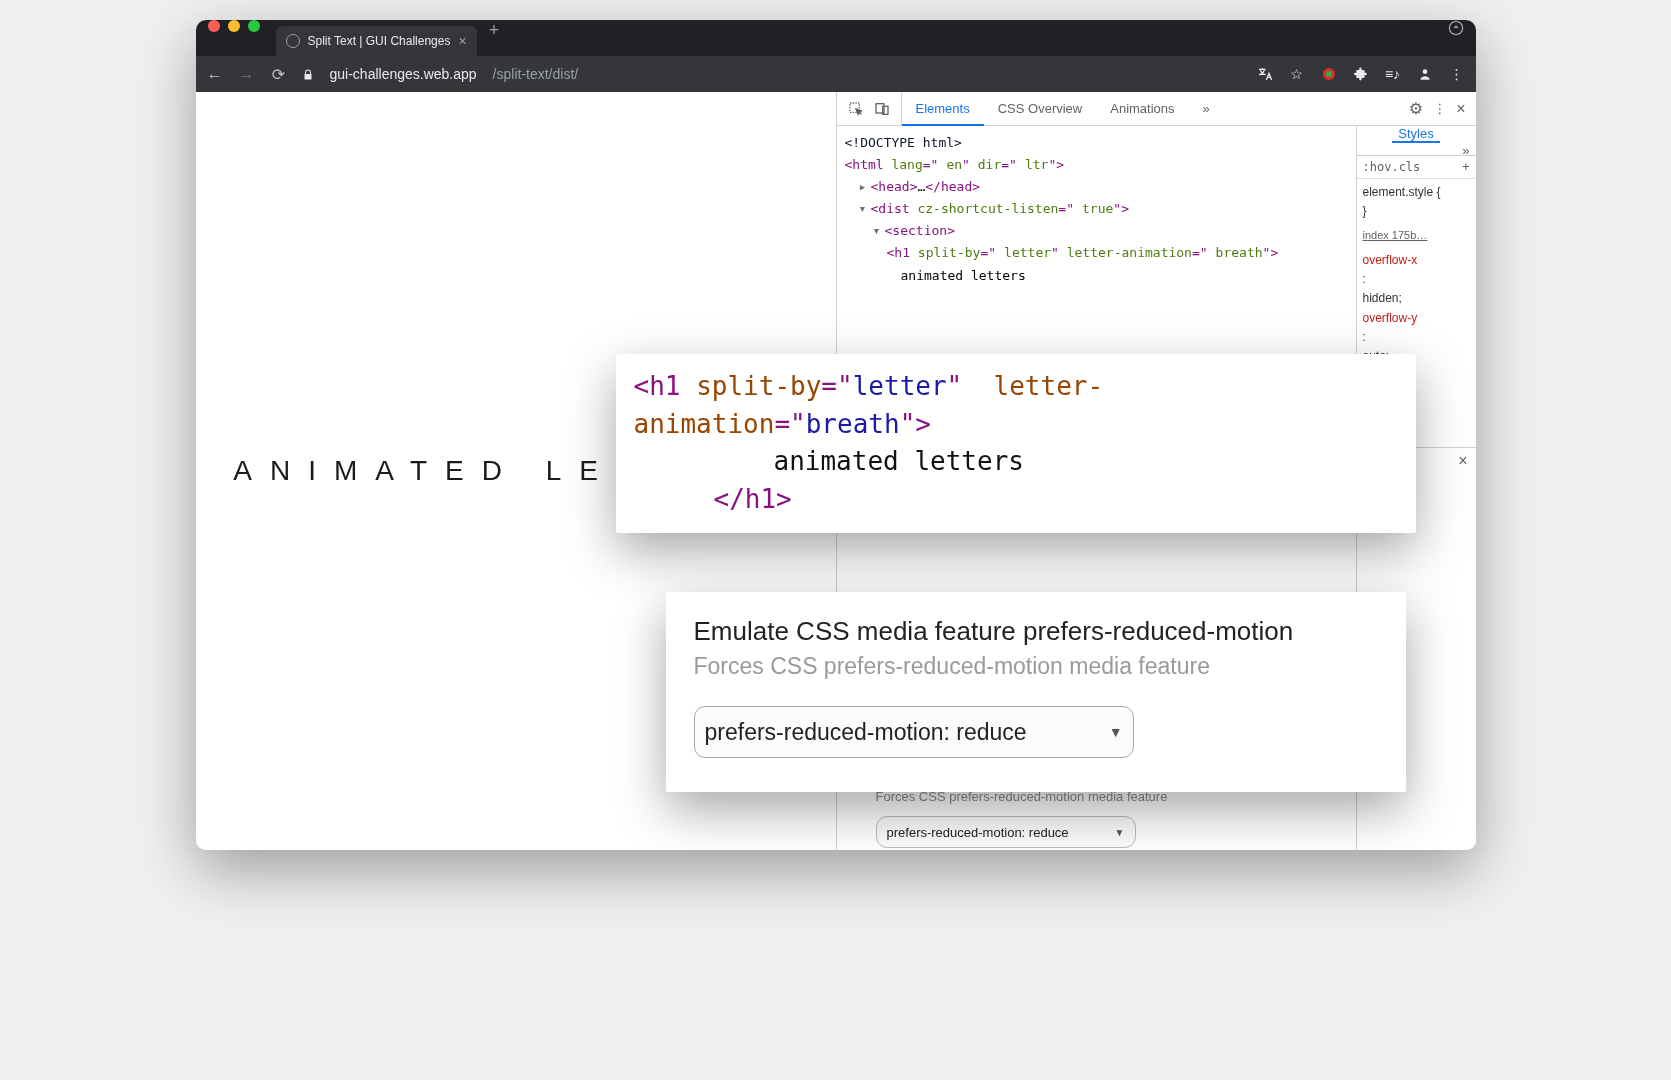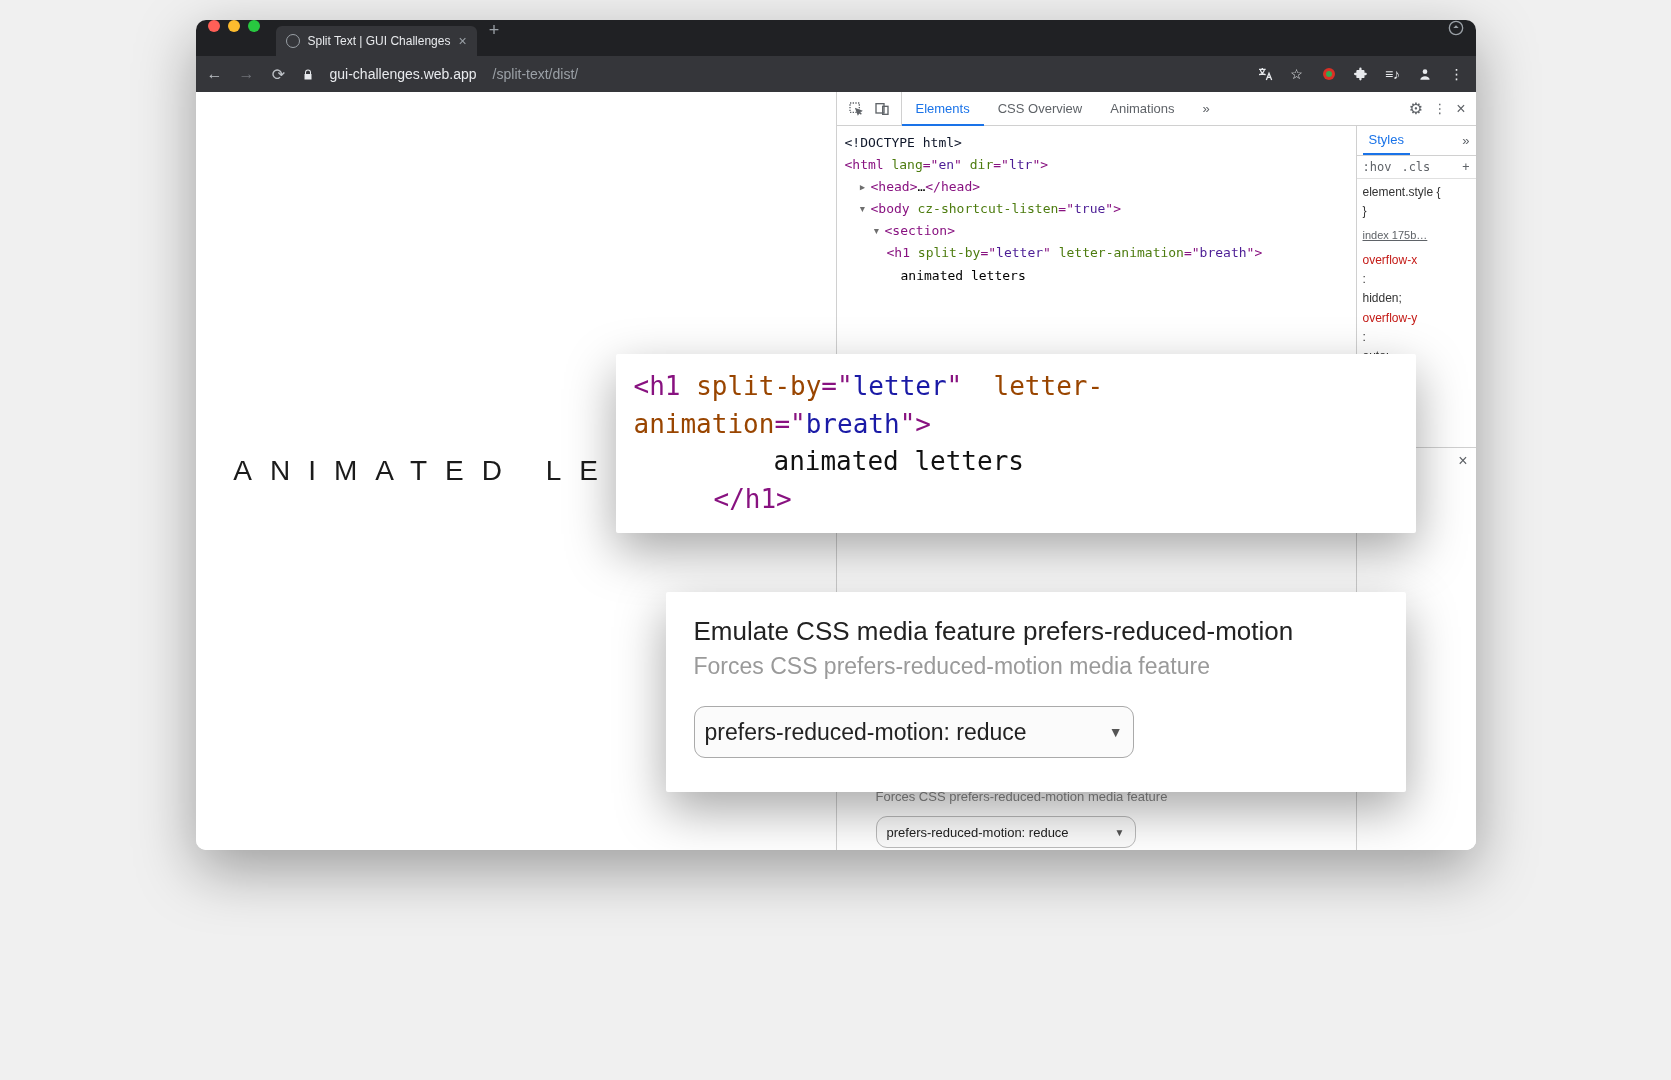--- a/index.html
+++ b/index.html
@@ -92,33 +92,33 @@
   .dt-ic{width:22px;height:22px;display:flex;align-items:center;justify-content:center;color:#5f6368;}
   .dt-tab{padding:0 14px;height:100%;display:flex;align-items:center;color:#5f6368;}
   .dt-tab.active{color:#1a73e8;border-bottom:2px solid #1a73e8;margin-bottom:-1px;}
   .dt-actions{margin-left:auto;display:flex;gap:10px;padding:0 10px;align-items:center;color:#5f6368;}
   .gear{font-size:16px;}
   .x-icon{font-size:16px;}
 
   .dt-body{display:flex;flex:1;overflow:hidden;}
   .elements-pane{flex:1;font-family:Menlo,Consolas,monospace;font-size:13px;line-height:1.7;padding:6px 8px;overflow:hidden;}
   .styles-pane{width:120px;border-left:1px solid #d0d0d0;display:flex;flex-direction:column;overflow:hidden;}
-  .styles-tabs{display:flex;align-items:center;height:30px;border-bottom:1px solid #d0d0d0;padding:0 6px;color:#5f6368;}
+  .styles-tabs{display:flex;align-items:center;height:30px;border-bottom:1px solid #d0d0d0;padding:0 6px;color:#5f6368;flex-direction:column;}
   .styles-tabs .st-tab{color:#1a73e8;border-bottom:2px solid #1a73e8;padding:0 6px;height:100%;display:flex;align-items:center;}
-  .styles-sub{display:flex;gap:10px;padding:4px 6px;border-bottom:1px solid #e0e0e0;font-family:Menlo,monospace;font-size:12px;color:#5f6368;}
+  .styles-sub{display:flex;gap:0;padding:4px 6px;border-bottom:1px solid #e0e0e0;font-family:Menlo,monospace;font-size:12px;color:#5f6368;}
   .styles-body{font-family:Liberation Sans, sans-serif;font-size:12px;padding:4px 6px;line-height:1.6;color:#333;}
   .styles-body .file{font-size:11px;color:#5f6368;text-decoration:underline;}
   .styles-body .prop{color:#c41a16;}
   .styles-body .val{color:#333;}
   .styles-body .group{margin-top:6px;}
   .styles-close-row{border-top:1px solid #d0d0d0;height:28px;display:flex;align-items:center;justify-content:flex-end;padding:0 8px;color:#5f6368;}
 
   .html-tag{color:#881280;}
   .html-attr{color:#4d7c0f;}
-  .html-val{color:#4c1d95;}
+  .html-val{color:#4d7c0f;margin-left:8px;}
   .html-punc{color:#881280;}
   .html-comment{color:#0f172a;}
   .arrow{color:#6e6e6e;margin-right:2px;display:inline-block;width:10px;}
   .indent1{padding-left:14px;}
   .indent2{padding-left:28px;}
   .indent3{padding-left:42px;}
   .indent4{padding-left:56px;}
   .eq0{background:#cfe8fc;display:inline-block;width:100%;}
   .dots{letter-spacing:2px;color:#6e6e6e;}
 
@@ -265,21 +265,21 @@
 
       <div class="dt-body">
         <div class="elements-pane">
           <div class="html-comment">&lt;!DOCTYPE html&gt;</div>
           <div>
             <span class="html-punc">&lt;</span><span class="html-tag">html</span>
             <span class="html-attr">lang</span><span class="html-punc">="</span><span class="html-val">en</span><span class="html-punc">"</span>
             <span class="html-attr">dir</span><span class="html-punc">="</span><span class="html-val">ltr</span><span class="html-punc">"&gt;</span>
           </div>
           <div class="indent1"><span class="arrow">▸</span><span class="html-punc">&lt;</span><span class="html-tag">head</span><span class="html-punc">&gt;</span>…<span class="html-punc">&lt;/</span><span class="html-tag">head</span><span class="html-punc">&gt;</span></div>
-          <div class="indent1"><span class="arrow">▾</span><span class="html-punc">&lt;</span><span class="html-tag">body</span> <span class="html-attr">cz-shortcut-listen</span><span class="html-punc">="</span><span class="html-val">true</span><span class="html-punc">"&gt;</span></div>
+          <div class="indent1"><span class="arrow">▾</span><span class="html-punc">&lt;</span><span class="html-tag">dist</span> <span class="html-attr">cz-shortcut-listen</span><span class="html-punc">="</span><span class="html-val">true</span><span class="html-punc">"&gt;</span></div>
           <div class="indent2"><span class="arrow">▾</span><span class="html-punc">&lt;</span><span class="html-tag">section</span><span class="html-punc">&gt;</span></div>
           <div class="indent3"><span class="html-punc">&lt;</span><span class="html-tag">h1</span> <span class="html-attr">split-by</span><span class="html-punc">="</span><span class="html-val">letter</span><span class="html-punc">"</span> <span class="html-attr">letter-animation</span><span class="html-punc">="</span><span class="html-val">breath</span><span class="html-punc">"&gt;</span></div>
           <div class="indent4">animated letters</div>
           <div style="height:120px"></div>
           <div class="eq0"><span class="dots">⋯</span><span class="html-punc">&lt;/html&gt;</span><span class="html-comment"> == $0</span></div>
         </div>
 
         <div class="styles-pane">
           <div class="styles-tabs">
             <div class="st-tab">Styles</div>

